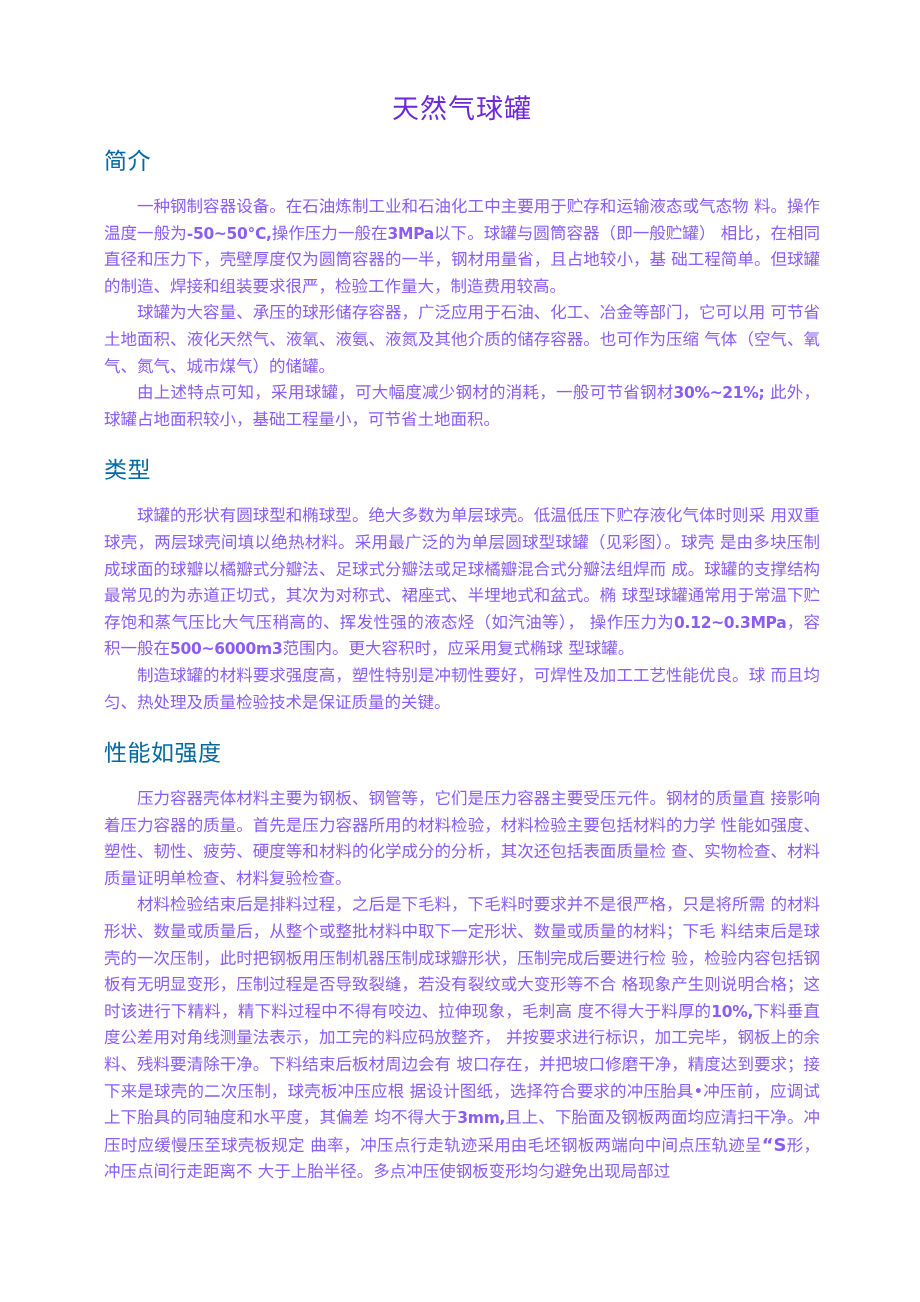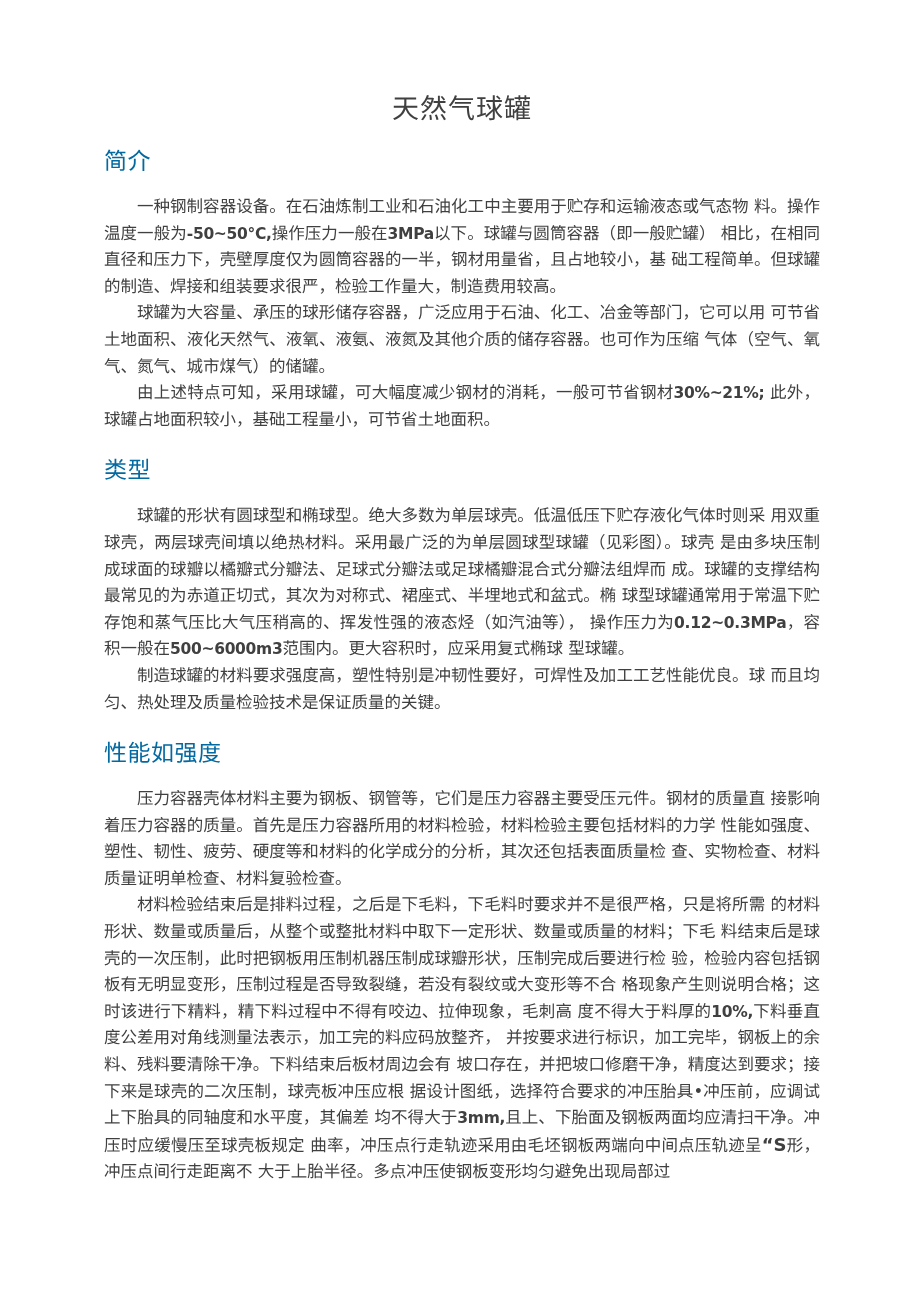--- a/index.html
+++ b/index.html
@@ -30,21 +30,21 @@
   }
   .doc-title {
     font-family: "DejaVu Serif", "Liberation Serif", serif;
     font-size: 27px;
     line-height: 34px;
     font-weight: 400;
     text-align: center;
     margin: 0;
     padding-top: 92px;
     letter-spacing: 1px;
-    color: #404040;
+    color: #6d28d9;
   }
   .h2 {
     font-family: "DejaVu Serif", "Liberation Serif", serif;
     font-size: 23px;
     line-height: 30px;
     font-weight: 400;
     margin: 0;
     letter-spacing: 0.5px;
     color: #0369a1;
   }
@@ -53,21 +53,21 @@
   .h2.process { padding-top: 22px; }
 
   p.para {
     font-family: "DejaVu Serif", "Liberation Serif", serif;
     font-size: 16.5px;
     line-height: 26.6px;
     margin: 0;
     text-align: justify;
     text-justify: inter-ideograph;
     text-indent: 2em;
-    color: #404040;
+    color: #8b5cf6;
     word-break: break-all;
   }
   p.para.first { margin-top: 18px; }
   p.para.tight { margin-top: 0; }
   .b {
     font-weight: 700;
     font-family: "DejaVu Sans", "Liberation Sans", sans-serif;
     font-size: 15.5px;
     letter-spacing: -0.3px;
   }

